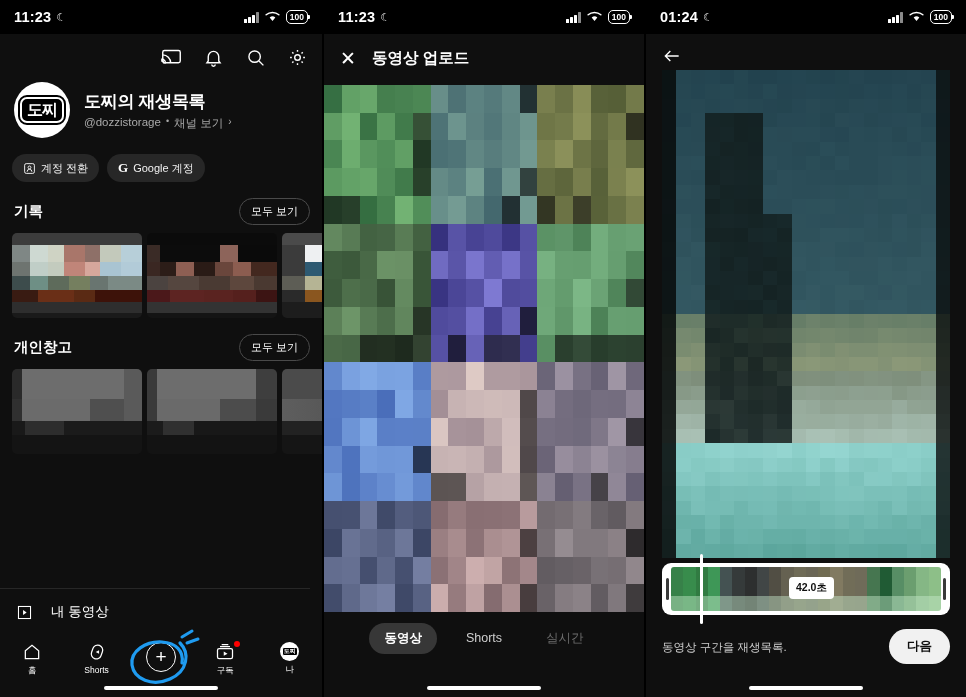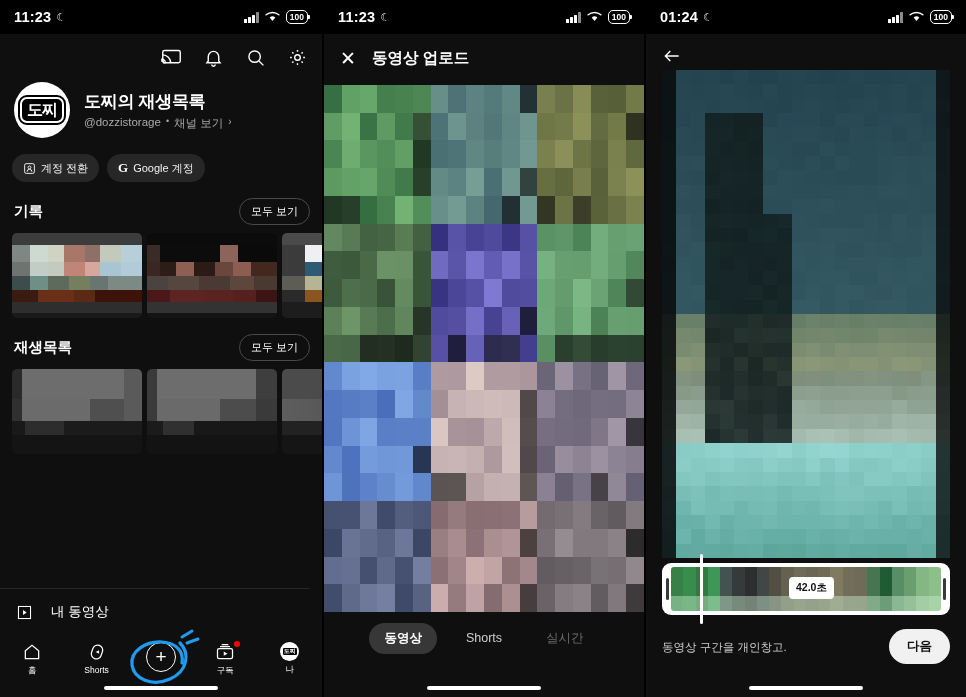--- a/index.html
+++ b/index.html
@@ -248,21 +248,21 @@
       <div class="thumb" style="width:130px;background:
         linear-gradient(#4a4a4a,#4a4a4a) 0 0/100% 12px no-repeat,
         linear-gradient(90deg,#3b3b3b 18%,#eef0f2 18% 46%,#a8b3bd 46%) 0 12px/100% 17px no-repeat,
         linear-gradient(90deg,#3b3b3b 18%,#2e5a72 18%) 0 29px/100% 14px no-repeat,
         linear-gradient(90deg,#5d5d55 18%,#b5b494 18% 46%,#c6c7ad 46%) 0 43px/100% 14px no-repeat,
         linear-gradient(90deg,#2a2a2a 18%,#8a561f 18% 48%,#8d6536 48%) 0 57px/100% 12px no-repeat,
         #1d1d1d;"></div>
     </div>
 
     <div class="section-head">
-      <span class="section-title">재생목록</span>
+      <span class="section-title">개인창고</span>
       <span class="viewall">모두 보기</span>
     </div>
     <div class="thumbrow">
       <div class="thumb" style="width:130px;background:
         linear-gradient(90deg,#2a2a2a 8%,#6d6d6d 8% 86%,#5a5a5a 86%) 0 0/100% 30px no-repeat,
         linear-gradient(90deg,#303030 8%,#6b6b6b 8% 60%,#4f4f4f 60% 86%,#5a5a5a 86%) 0 30px/100% 22px no-repeat,
         linear-gradient(90deg,#191919 10%,#2d2d2d 10% 40%,#1b1b1b 40%) 0 52px/100% 14px no-repeat,
         linear-gradient(#141414,#141414) 0 66px/100% 19px no-repeat,#151515;"></div>
       <div class="thumb" style="width:130px;background:
         linear-gradient(90deg,#3a3a3a 8%,#6d6d6d 8% 84%,#3e3e3e 84%) 0 0/100% 30px no-repeat,
@@ -1448,19 +1448,19 @@
             <i style="background: linear-gradient(rgb(107, 158, 111) 0px, rgb(107, 158, 111) 66%, rgb(149, 193, 153) 66%, rgb(149, 193, 153) 100%);"></i>
             <i style="background: linear-gradient(rgb(133, 183, 133) 0px, rgb(133, 183, 133) 66%, rgb(163, 206, 165) 66%, rgb(163, 206, 165) 100%);"></i>
             <i style="background: linear-gradient(rgb(141, 191, 136) 0px, rgb(141, 191, 136) 66%, rgb(168, 211, 167) 66%, rgb(168, 211, 167) 100%);"></i>
           </div>
       </div>
       <span class="playhead"></span>
       <span class="timechip">42.0초</span>
     </div>
 
     <div class="p3foot">
-      <span class="p3hint">동영상 구간을 개인창고.</span>
+      <span class="p3hint">동영상 구간을 재생목록.</span>
       <span class="nextbtn">다음</span>
     </div>
     <div class="homebar"></div>
   </div>
 
 </div>
 
 </body></html>

